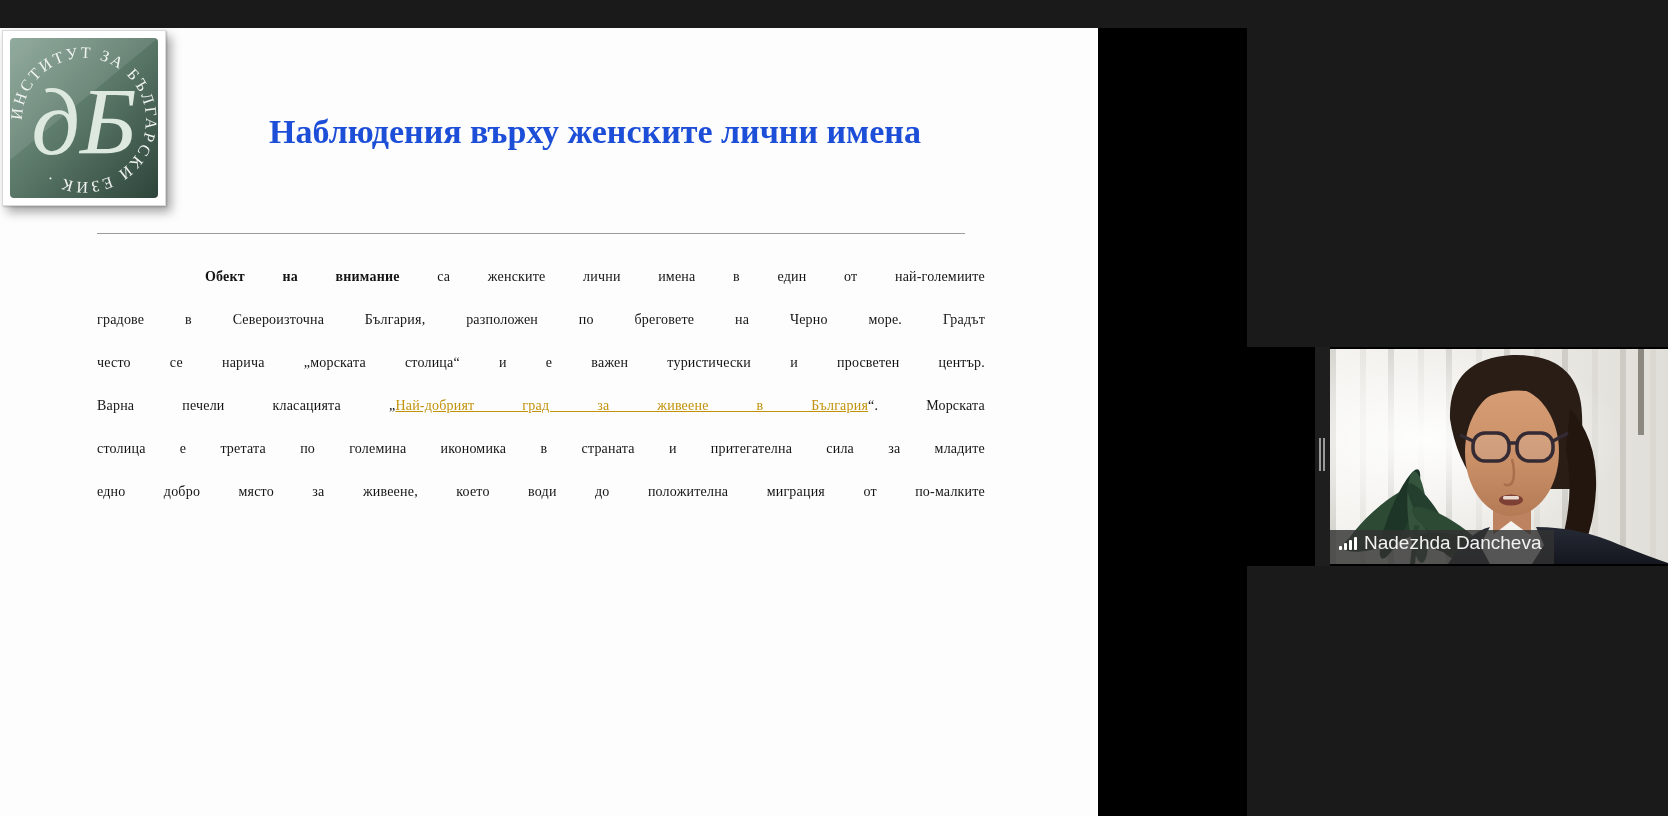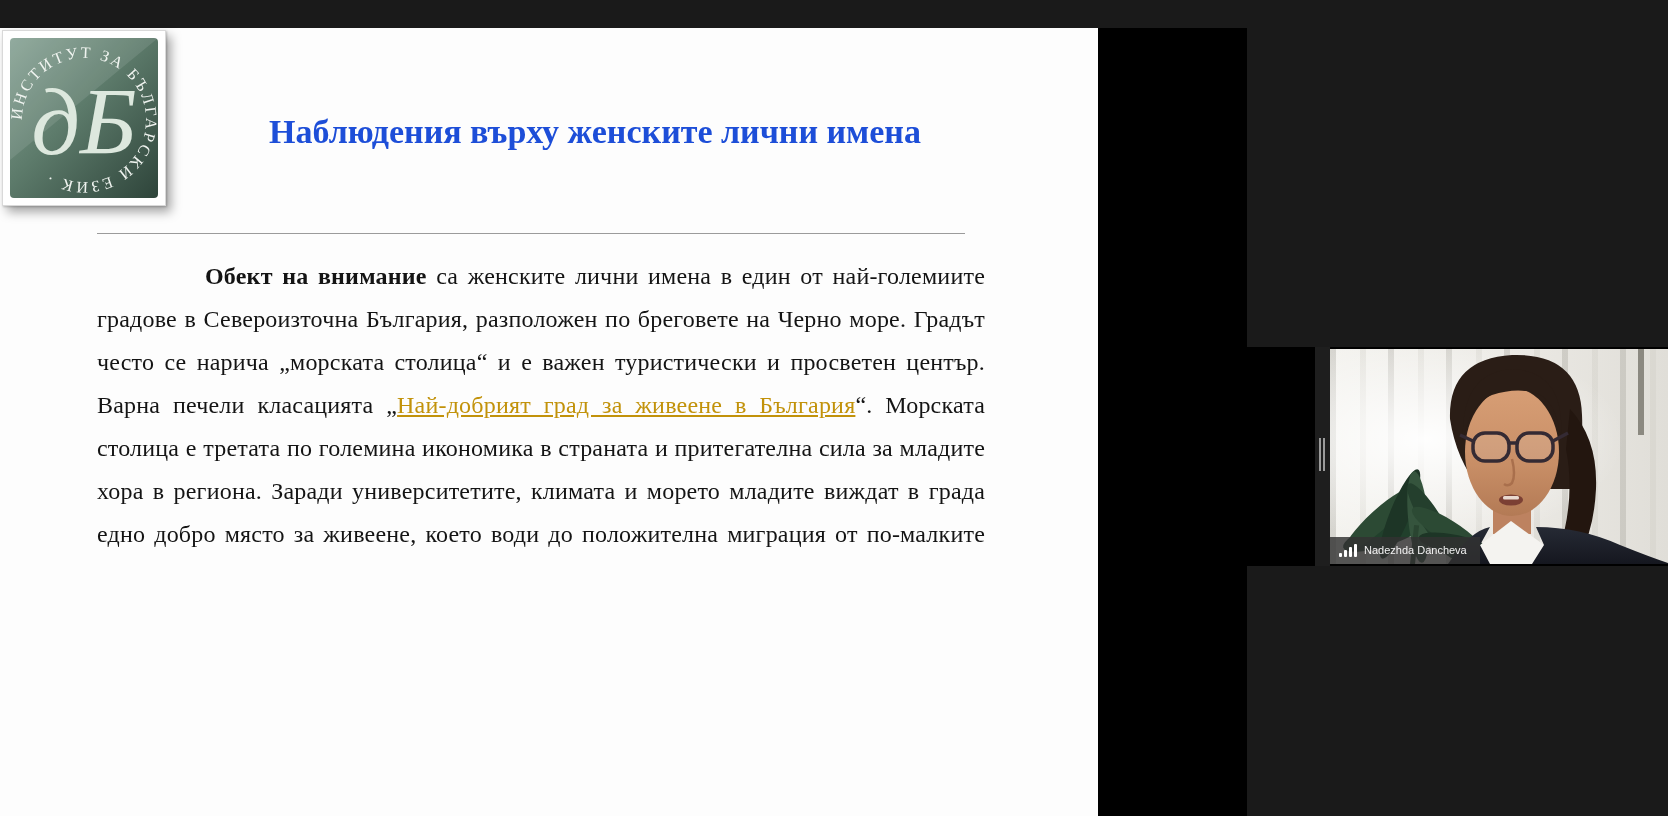--- a/index.html
+++ b/index.html
@@ -23,43 +23,43 @@
     background:#fff;padding:7px;border:1px solid #d9d9d9;
     box-shadow:5px 6px 10px rgba(0,0,0,.35),1px 1px 2px rgba(0,0,0,.2);
   }
   .slide-title{
     position:absolute;left:210px;top:82px;width:770px;
     text-align:center;font-weight:bold;font-size:34px;line-height:43px;color:#1d4ed8;
   }
   .title-divider{position:absolute;left:97px;top:205px;width:868px;border-top:1px solid #9b9b9b;}
   .slide-paragraph{
     position:absolute;left:97px;top:227px;width:888px;
-    font-size:24px;line-height:43px;color:#141414;letter-spacing:.2px;
+    font-size:14px;line-height:43px;color:#141414;letter-spacing:.2px;
   }
   .para-line{text-align:justify;text-align-last:justify;}
   .para-line.first{text-indent:108px;}
   .para-line.last{text-align-last:left;}
   .para-line b{font-weight:bold;}
   a.slide-link{cursor:pointer;}
 
   
   .webcam{position:absolute;left:83px;top:2px;width:338px;height:215px;overflow:hidden;background:#e9e7e2;}
   .curtains{position:absolute;left:0;top:0;width:100%;height:100%;
     background:
       radial-gradient(ellipse at 28% 42%, rgba(255,255,255,.95) 0%, rgba(255,255,255,0) 58%),
       repeating-linear-gradient(90deg, rgba(170,168,160,.40) 0 6px, rgba(255,255,255,0) 6px 30px, rgba(205,203,195,.35) 30px 36px, rgba(255,255,255,0) 36px 58px),
       linear-gradient(90deg,#f4f3ef 0%,#ebe9e4 55%,#e0ded8 100%);
   }
   .window-gap{position:absolute;left:91%;top:0;width:6px;height:40%;background:#514e44;opacity:.6;}
   .scene{position:absolute;left:0;top:0;}
 
   .name-label{
     position:absolute;left:0;bottom:0;height:26px;display:flex;align-items:center;gap:7px;
-    padding:0 13px 1px 9px;background:rgba(50,50,50,.82);
-    font-family:"Liberation Sans","DejaVu Sans",sans-serif;font-size:11px;color:#f2f2f2;
+    padding:0 13px 8px 9px;background:rgba(50,50,50,.82);
+    font-family:"Liberation Sans","DejaVu Sans",sans-serif;font-size:19px;color:#f2f2f2;
   }
   .sigbars{display:flex;align-items:flex-end;gap:2px;height:14px;}
   .sigbars i{display:block;width:3px;background:#fff;border-radius:1px;}
   .sigbars .b1{height:4px;} .sigbars .b2{height:7px;} .sigbars .b3{height:10px;} .sigbars .b4{height:13px;}
 </style>
 </head>
 <body>
 
 <div class="topbar"></div>
 
@@ -89,21 +89,20 @@
   </div>
 
   <div class="title-divider"></div>
 
   <div class="slide-paragraph">
       <div class="para-line first"><b>Обект на внимание</b><span> са женските лични имена в един от най-големиите</span></div>
       <div class="para-line"><span>градове в Североизточна България, разположен по бреговете на Черно море. Градът</span></div>
       <div class="para-line"><span>често се нарича „морската столица“ и е важен туристически и просветен център.</span></div>
       <div class="para-line"><span>Варна печели класацията „</span><a class="slide-link" href="#" style="color: rgb(194, 146, 10);">Най-добрият град за живеене в България</a><span>“. Морската</span></div>
       <div class="para-line"><span>столица е третата по големина икономика в страната и притегателна сила за младите</span></div>
-      <div class="para-line"><span>хора в региона. Заради университетите, климата и морето младите виждат в града</span></div>
       <div class="para-line"><span>едно добро място за живеене, което води до положителна миграция от по-малките</span></div>
     </div>
 </div>
 
 <div class="share-letterbox"></div>
 
 <div class="video-sidebar"></div>
 
 <div class="tile-row">
   <div class="divider-strip">

